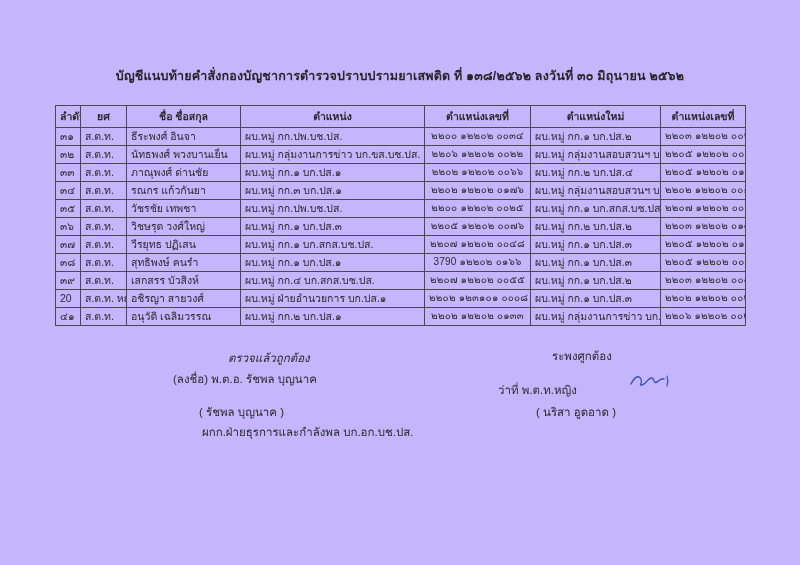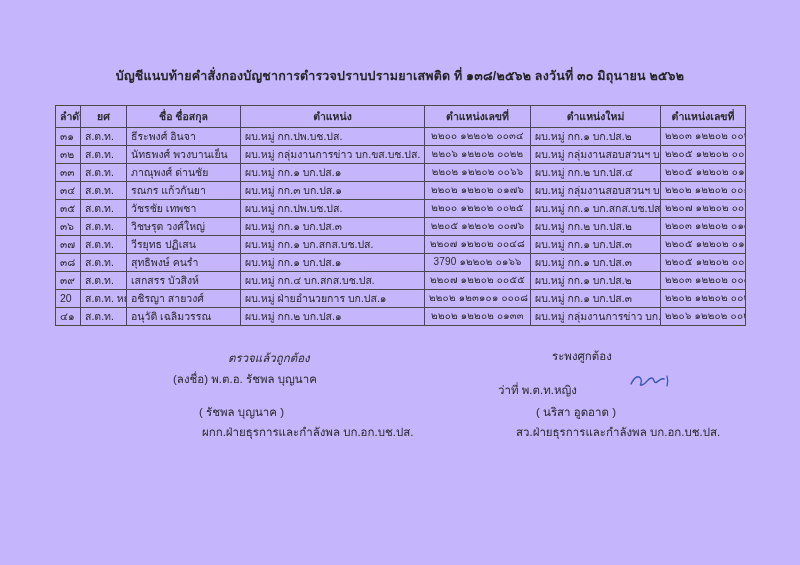--- a/index.html
+++ b/index.html
@@ -208,15 +208,14 @@
   <div class="footer-line" style="left:199px; top:403px;">( รัชพล  บุญนาค )</div>
   <div class="footer-line" style="left:182px; top:423px;margin-left:20px;">ผกก.ฝ่ายธุรการและกำลังพล บก.อก.บช.ปส.</div>
 
   <div class="footer-line" style="left:552px; top:347px;">ระพงศูกต้อง</div>
   <div class="footer-line" style="left:498px; top:381px;">ว่าที่ พ.ต.ท.หญิง</div>
   <svg class="signature" viewBox="0 0 46 22">
     <path d="M3 14 C 7 6, 11 5, 13 9 C 15 13, 10 16, 14 15 C 19 14, 20 7, 24 8 C 27 9, 25 14, 29 12 C 32 10, 33 8, 36 9" fill="none" stroke="#3a56b4" stroke-width="1.4" stroke-linecap="round"></path>
     <path d="M39 6 C 40 9, 40 12, 39 16" fill="none" stroke="#3a56b4" stroke-width="1.2" stroke-linecap="round"></path>
   </svg>
   <div class="footer-line" style="left:536px; top:403px;">( นริสา  อูดอาด )</div>
-  <div class="footer-line" style="left:516px; top:423px;">สว.ฝ่ายธุรการและกำลังพล บก.อก.บช.ปส.</div>
 
 </div>
 
 </body></html>

